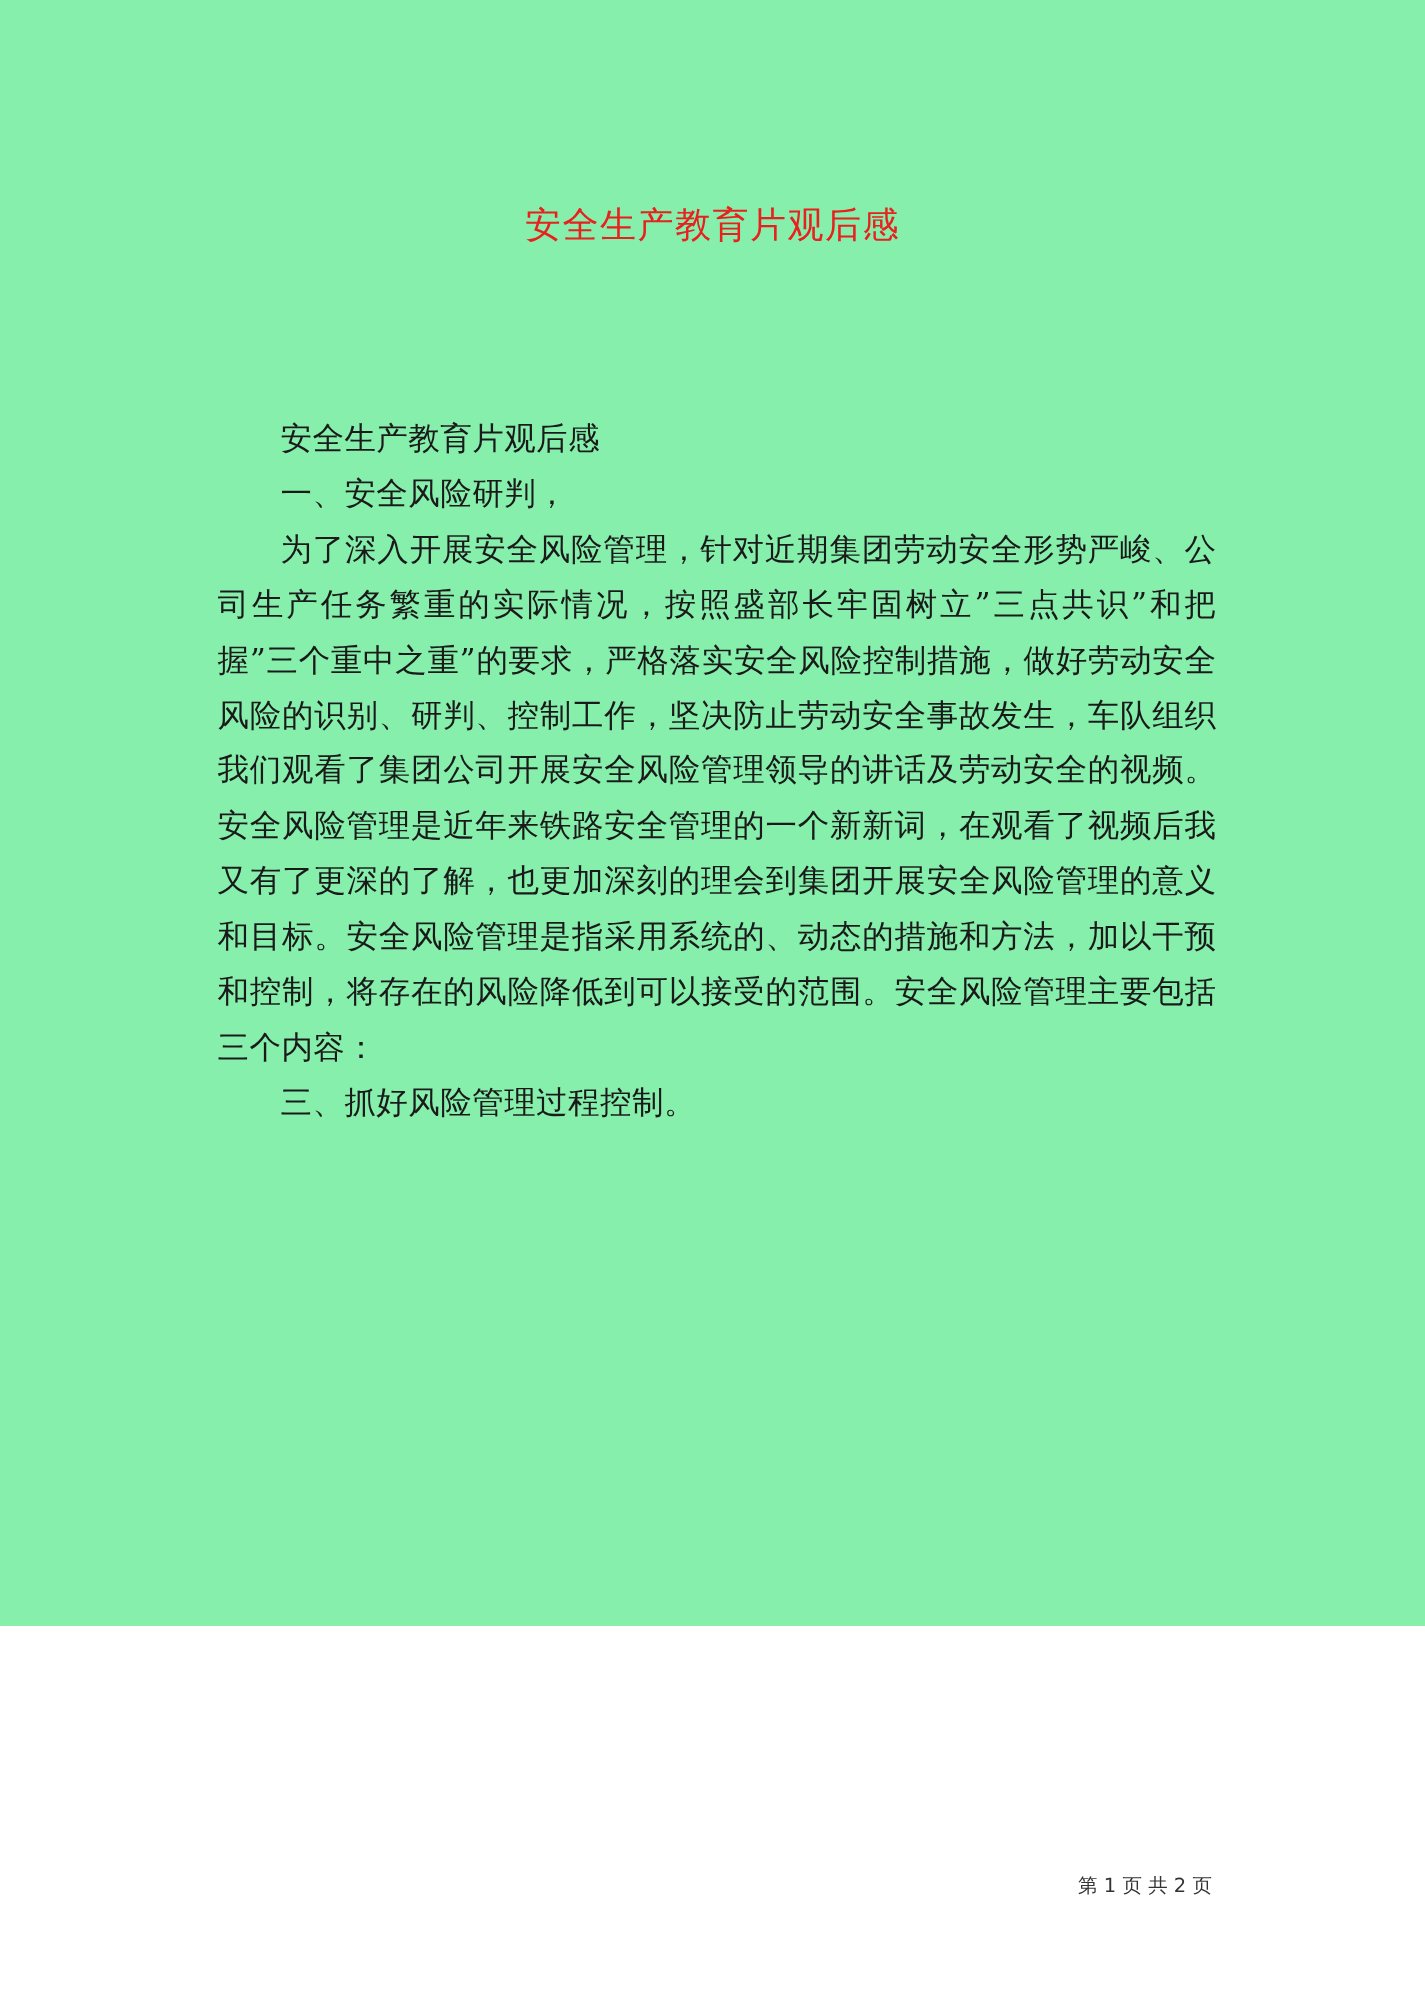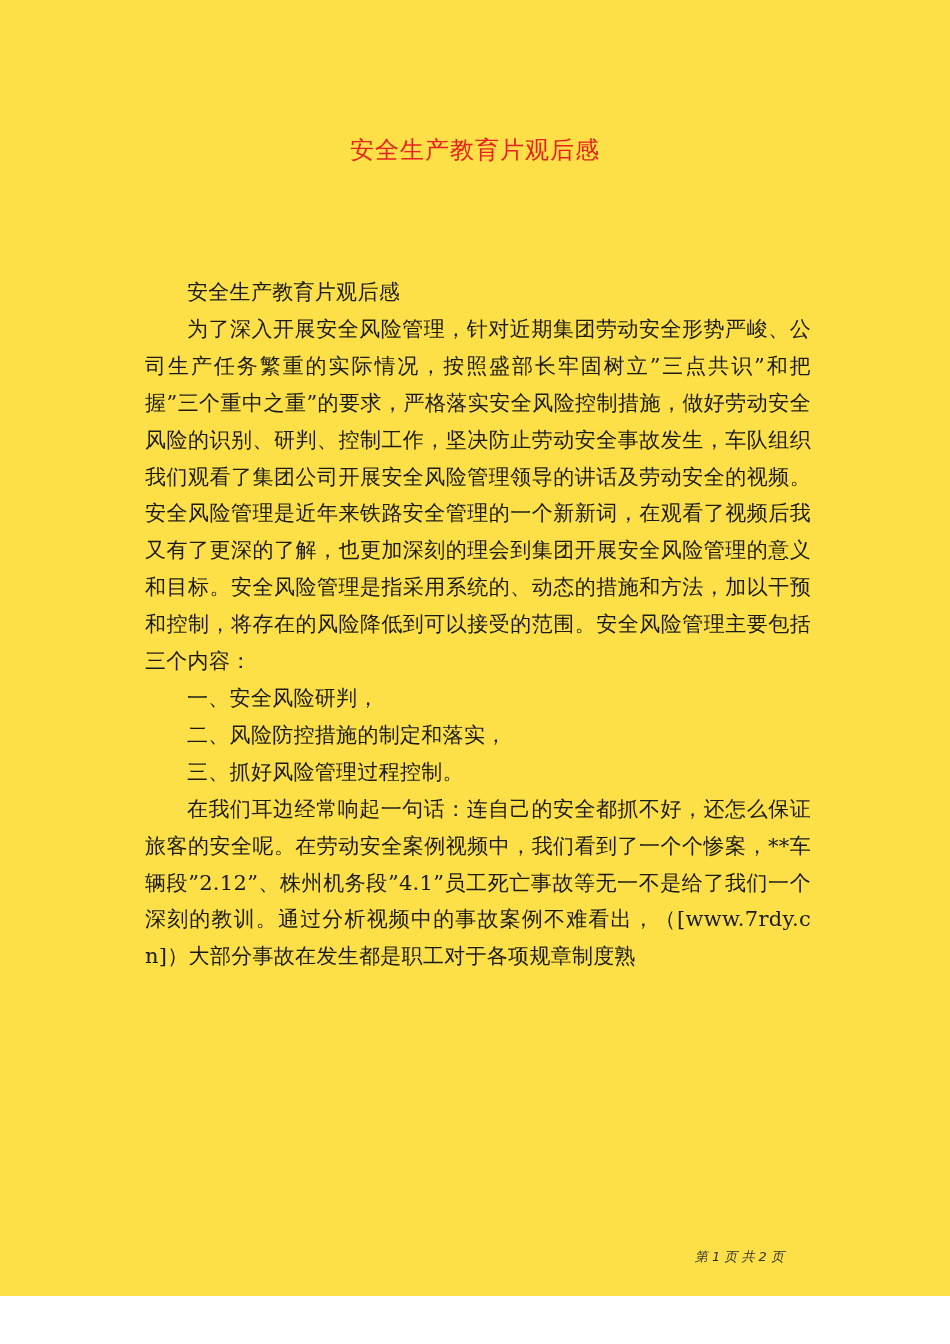--- a/index.html
+++ b/index.html
@@ -12,22 +12,22 @@
       height: 1344px;
       position: relative;
       overflow: hidden;
       font-family: "DejaVu Serif", "Liberation Serif", serif;
       color: #1a1a1a;
     }
     .page {
       position: absolute;
       left: 0; top: 0;
       width: 950px;
-      height: 1296px;
-      background: #fde047;
+      height: 1084px;
+      background: #86efac;
     }
     .doc-title {
       position: absolute;
       top: 133px;
       left: 0;
       width: 950px;
       text-align: center;
       font-family: "DejaVu Sans", "Liberation Sans", sans-serif;
       font-size: 24px;
       line-height: 34px;
@@ -46,45 +46,42 @@
       letter-spacing: 0.3px;
     }
     .body-text p {
       margin: 0;
       text-indent: 42px;
       word-break: break-all;
     }
     .footer {
       position: absolute;
       top: 1248px;
-      left: 664px;
+      left: 688px;
       width: 120px;
       text-align: right;
       font-family: "DejaVu Sans", "Liberation Sans", sans-serif;
       font-size: 13px;
       color: #333333;
       white-space: nowrap;
-      font-style: italic;
     }
     .footer span { display: inline; }
   </style>
 </head>
 <body>
 
 <div class="page">
 
   <div class="doc-title">安全生产教育片观后感</div>
 
   <div class="body-text">
     <p>安全生产教育片观后感</p>
+    <p>一、安全风险研判，</p>
     <p>为了深入开展安全风险管理，针对近期集团劳动安全形势严峻、公司生产任务繁重的实际情况，按照盛部长牢固树立”三点共识”和把握”三个重中之重”的要求，严格落实安全风险控制措施，做好劳动安全风险的识别、研判、控制工作，坚决防止劳动安全事故发生，车队组织我们观看了集团公司开展安全风险管理领导的讲话及劳动安全的视频。安全风险管理是近年来铁路安全管理的一个新新词，在观看了视频后我又有了更深的了解，也更加深刻的理会到集团开展安全风险管理的意义和目标。安全风险管理是指采用系统的、动态的措施和方法，加以干预和控制，将存在的风险降低到可以接受的范围。安全风险管理主要包括三个内容：</p>
-    <p>一、安全风险研判，</p>
-    <p>二、风险防控措施的制定和落实，</p>
     <p>三、抓好风险管理过程控制。</p>
-    <p>在我们耳边经常响起一句话：连自己的安全都抓不好，还怎么保证旅客的安全呢。在劳动安全案例视频中，我们看到了一个个惨案，**车辆段”2.12”、株州机务段”4.1”员工死亡事故等无一不是给了我们一个深刻的教训。通过分析视频中的事故案例不难看出，（[www.7rdy.cn]）大部分事故在发生都是职工对于各项规章制度熟</p>
   </div>
 
   <div class="footer">
     <span>第</span>
     <span>1</span>
     <span>页 共</span>
     <span>2</span>
     <span>页</span>
   </div>
 

